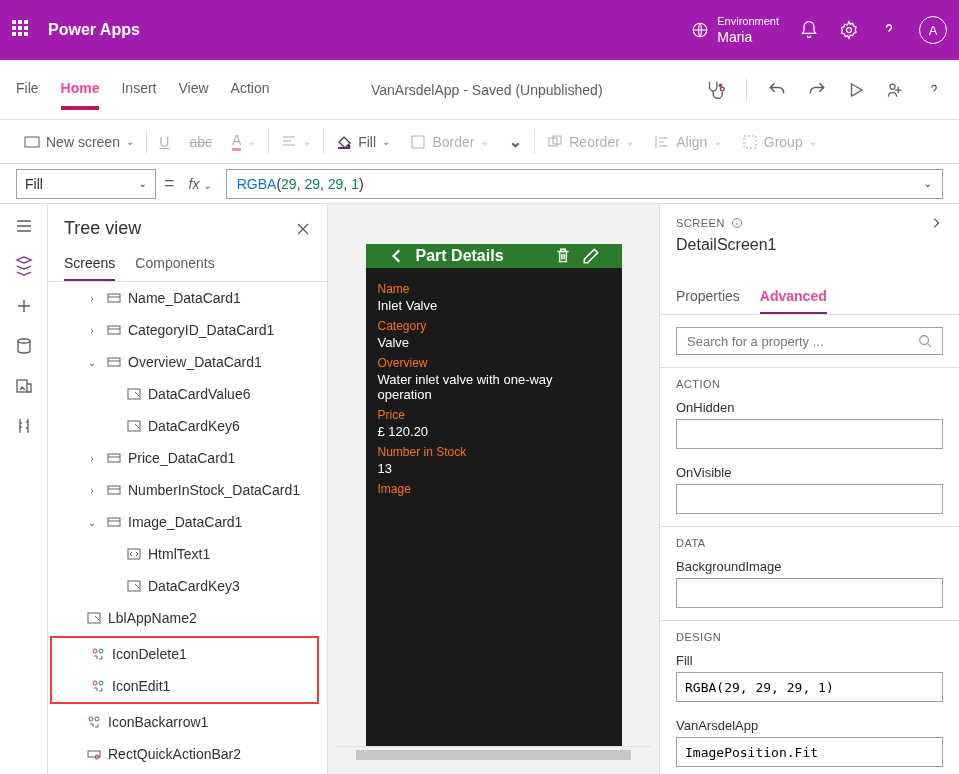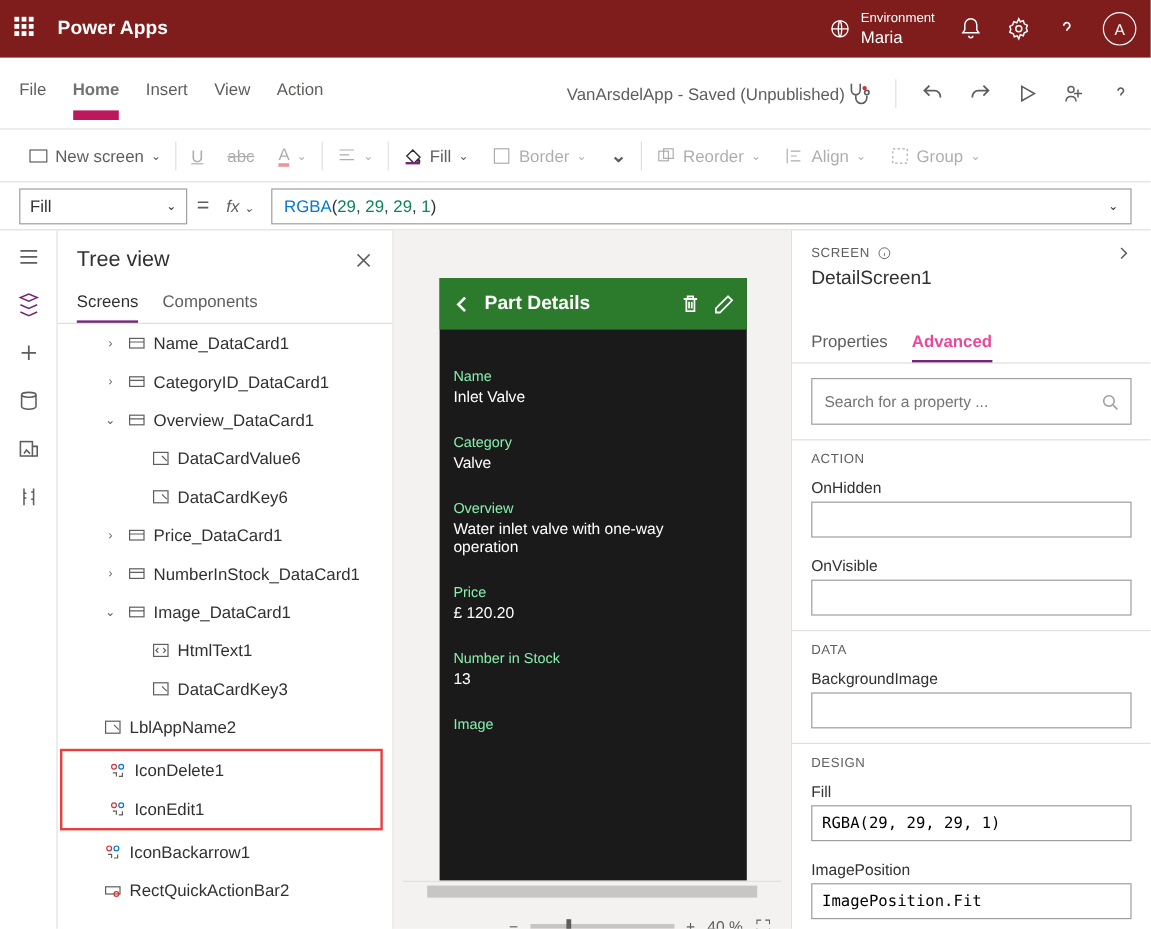--- a/index.html
+++ b/index.html
@@ -1,31 +1,31 @@
 <!DOCTYPE html>
 <html><head>
 <meta charset="utf-8">
 <style>
 *{box-sizing:border-box;margin:0;padding:0;font-family:'Segoe UI',Arial,sans-serif}
 body{width:959px;height:774px;overflow:hidden;background:#fff;font-size:14px;color:#323130}
-.top-bar{height:48px;background:#7f1d1d;display:flex;align-items:center;color:#fff;padding:0 12px}
+.top-bar{height:60px;background:#a21caf;display:flex;align-items:center;color:#fff;padding:0 12px}
 .waffle{width:20px;height:20px;display:grid;grid-template-columns:repeat(3,4px);grid-template-rows:repeat(3,4px);gap:2px;margin-right:16px}
 .waffle span{background:#fff}
 .brand{font-weight:600;font-size:16px;flex:1}
 .env{display:flex;align-items:center;gap:8px;margin-right:20px}
 .env-text{font-size:11px;line-height:1.2}
 .env-name{font-size:14px}
 .top-icons{display:flex;gap:20px;align-items:center}
 .top-ic{width:20px;height:20px;color:#fff}
 .avatar{width:28px;height:28px;border:1px solid #fff;border-radius:50%;display:flex;align-items:center;justify-content:center;font-size:13px}
 .tab-bar{height:60px;display:flex;align-items:center;padding:0 16px;border-bottom:1px solid #e1dfdd}
 .menu-tabs{display:flex;gap:22px}
 .menu-tab{font-size:14px;color:#605e5c;padding:10px 0;cursor:pointer}
-.menu-tab.active{color:#737373;font-weight:600;border-bottom:8px solid #be185d}
-.doc-title{flex:1;text-align:right;color:#605e5c}
+.menu-tab.active{color:#ec4899;font-weight:600;border-bottom:4px solid #be185d}
+.doc-title{flex:1;text-align:center;color:#605e5c}
 .tab-icons{display:flex;gap:20px;align-items:center;color:#605e5c}
 .vsep{width:1px;height:24px;background:#e1dfdd}
 .ribbon{height:44px;display:flex;align-items:center;padding:0 16px;gap:4px;border-bottom:1px solid #e1dfdd;color:#605e5c}
 .rib-btn{display:flex;align-items:center;gap:6px;padding:4px 8px;font-size:14px}
 .rib-btn.dis{opacity:.5}
 .chev{font-size:10px}
 .fill-ic{width:16px;height:16px;display:inline-block}
 .formula-bar{height:40px;display:flex;align-items:center;padding:6px 16px;gap:8px;border-bottom:1px solid #e1dfdd}
 .fb-sel{width:140px;height:30px;border:1px solid #a19f9d;padding:0 8px;display:flex;align-items:center;justify-content:space-between;background:#fff}
 .fb-eq{font-size:18px;color:#605e5c}
@@ -48,39 +48,39 @@
 .tree-list{flex:1;overflow-y:auto;padding-bottom:8px;position:relative}
 .tree-item{display:flex;align-items:center;height:32px;padding-left:16px;gap:6px;cursor:pointer;font-size:14px}
 .tree-item .chv{width:16px;text-align:center;font-size:10px;color:#605e5c}
 .tree-ic{width:16px;height:16px;color:#605e5c}
 .ind1{padding-left:36px}
 .ind2{padding-left:56px}
 .hlbox{border:2px solid #e83e3e;margin:2px 8px 2px 2px}
 .canvas{flex:1;background:#f3f2f1;display:flex;flex-direction:column;position:relative}
 .canvas-body{flex:1;overflow:auto;display:flex;justify-content:center;padding-top:40px}
 .phone{width:256px;background:#1a1a1a;color:#fff;font-size:13px}
-.phone-hdr{height:43px;background:#2c7a2c;display:flex;align-items:center;padding:0 10px;gap:10px}
+.phone-hdr{height:24px;background:#2c7a2c;display:flex;align-items:center;padding:0 22px;gap:10px}
 .phone-hdr .ptitle{flex:1;font-size:16px;font-weight:600}
 .ph-ic{width:18px;height:18px;color:#fff}
 .phone-body{padding:8px 12px}
-.ph-lbl{color:#86efac;font-size:12px;margin-top:24px}
+.ph-lbl{color:#f97316;font-size:12px;margin-top:6px}
 .ph-val{color:#fff;margin-top:2px}
 .canvas-foot{height:36px;display:flex;align-items:center;justify-content:flex-end;padding:0 16px;gap:10px;color:#605e5c;font-size:13px}
 .slider{width:120px;height:4px;background:#c8c6c4;position:relative}
 .slider::after{content:"";position:absolute;left:30px;top:-4px;width:4px;height:12px;background:#605e5c}
 .scrollbar-h{height:16px;background:#f3f2f1;border-top:1px solid #e1dfdd;margin:0 8px 4px;position:relative}
 .scrollbar-h::after{content:"";position:absolute;left:20px;right:20px;top:3px;height:10px;background:#c8c6c4}
 .props{width:300px;border-left:1px solid #e1dfdd;display:flex;flex-direction:column;overflow-y:auto}
 .props-hdr{padding:12px 16px 4px}
 .pr-screen{font-size:11px;color:#605e5c;letter-spacing:.5px;display:flex;align-items:center;gap:6px}
 .pr-name{font-size:16px;margin-top:6px}
 .pr-tabs{display:flex;gap:20px;padding:0 16px;border-bottom:1px solid #e1dfdd;margin-top:22px}
 .pr-tab{padding:8px 0;color:#605e5c;cursor:pointer;font-size:14px}
 .pr-tab.active{color:#ec4899;font-weight:600;border-bottom:2px solid #742774}
-.pr-search{margin:12px 16px;height:39px;border:1px solid #a19f9d;display:flex;align-items:center;padding:0 10px;justify-content:space-between}
+.pr-search{margin:12px 16px;height:28px;border:1px solid #a19f9d;display:flex;align-items:center;padding:0 10px;justify-content:space-between}
 .pr-search input{border:none;outline:none;flex:1;font-size:13px}
 .pr-sec{font-size:11px;color:#605e5c;padding:10px 16px 6px;border-top:1px solid #e1dfdd;letter-spacing:.5px}
 .pr-field{padding:4px 16px 12px}
 .pr-flabel{font-size:13px;color:#323130;margin-bottom:4px}
 .pr-input{height:30px;border:1px solid #a19f9d;width:100%;padding:0 8px;font-family:Consolas,monospace;font-size:13px}
 svg{width:100%;height:100%}
 </style>
 </head>
 <body>
 
@@ -476,16 +476,16 @@
         </svg>
     </div>
     <div id="props-sections">
         <div class="pr-sec">ACTION</div>
         <div class="pr-field"><div class="pr-flabel">OnHidden</div><input class="pr-input" value="" style=""></div>
         <div class="pr-field"><div class="pr-flabel">OnVisible</div><input class="pr-input" value="" style=""></div>
         <div class="pr-sec">DATA</div>
         <div class="pr-field"><div class="pr-flabel">BackgroundImage</div><input class="pr-input" value="" style=""></div>
         <div class="pr-sec">DESIGN</div>
         <div class="pr-field"><div class="pr-flabel">Fill</div><input class="pr-input" value="RGBA(29, 29, 29, 1)" style=""></div>
-        <div class="pr-field"><div class="pr-flabel">ImagePosition</div><input class="pr-input" value="ImagePosition.Fit" style=""></div>
+        <div class="pr-field"><div class="pr-flabel">VanArsdelApp</div><input class="pr-input" value="ImagePosition.Fit" style=""></div>
       </div>
   </div>
 </div>
 
 </body></html>

